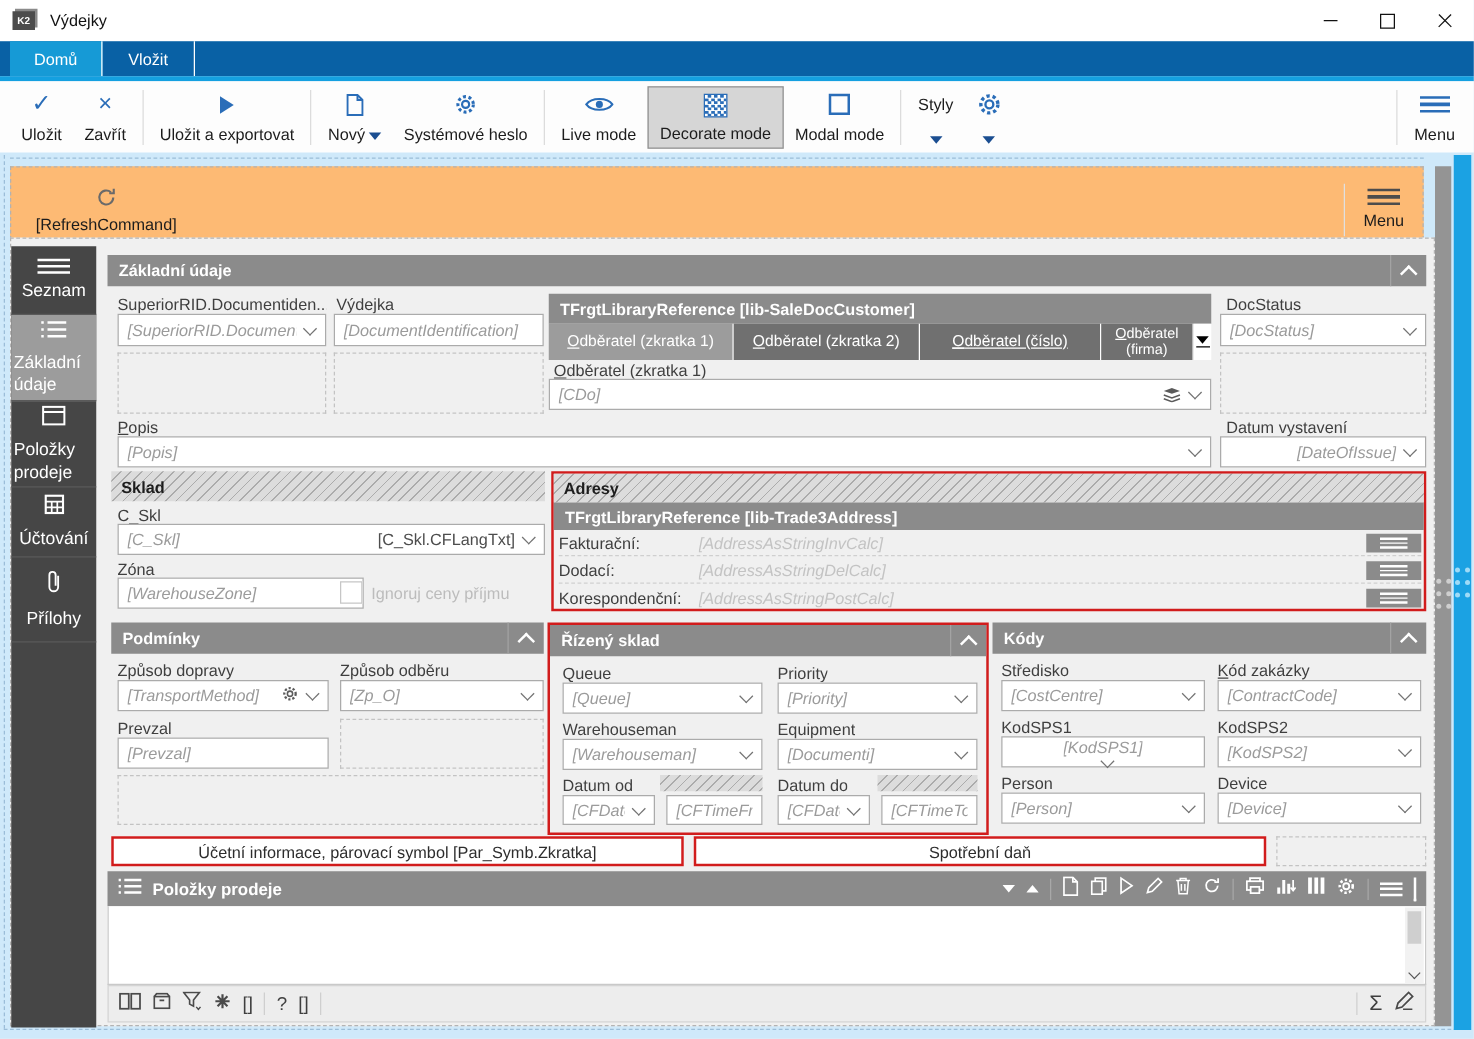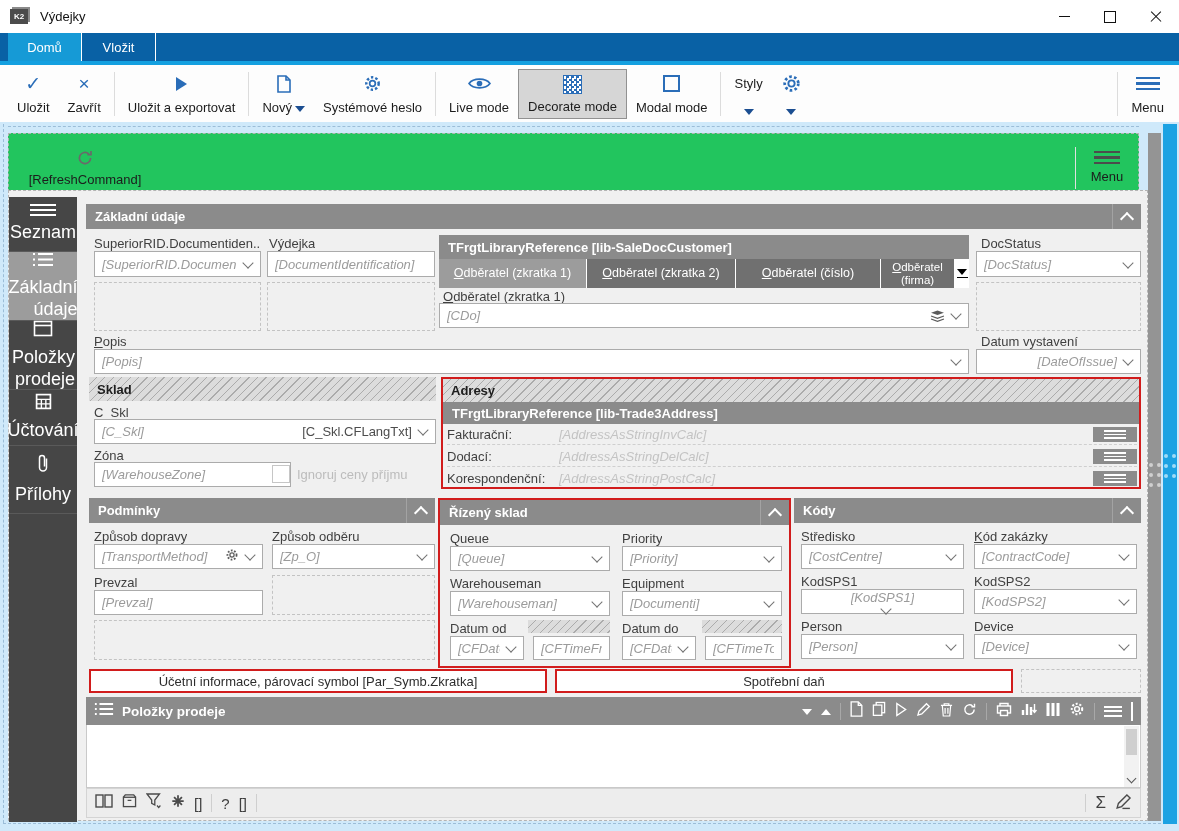--- a/index.html
+++ b/index.html
@@ -35,37 +35,37 @@
   .blue{color:#2a6db8;}
   .glyph18{font-size:19px;line-height:1;}
   .dtri{width:0;height:0;border-left:5px solid transparent;border-right:5px solid transparent;border-top:6px solid #1b4e91;}
   .checker{width:17px;height:17px;border:1px solid #2a6db8;background:repeating-conic-gradient(#2a6db8 0 25%,#fff 0 50%);background-size:5px 5px;}
   .modalsq{width:13px;height:13px;border:2px solid #2a6db8;}
   .bars{display:flex;flex-direction:column;justify-content:center;gap:3px;}
   .bars i{display:block;width:24px;height:2.4px;background:#2a6db8;}
   .bars.dark i{background:#4c4c4c;width:26px;}
   .bars.mini i{width:26px;height:2px;background:#fff;}
   
-  .refreshbar{left:8px;top:133px;width:1131px;height:69px;background:#22c55e;border:1px dashed #b2b2b2;
+  .refreshbar{left:8px;top:133px;width:1131px;height:69px;background:#fdba74;border:1px dashed #b2b2b2;
               display:flex;align-items:center;box-sizing:border-box;}
   .rfbtn{margin-left:6px;width:140px;height:46px;display:flex;flex-direction:column;align-items:center;justify-content:space-between;padding:4px 0;box-sizing:border-box;}
   .rfbtn .tlb{font-size:13px;color:#1c1c1c;}
   .rf-spacer{flex:1;}
   .menusep{width:1px;height:42px;background:#e0e0e0;}
   .menubtn{width:62px;height:46px;display:flex;flex-direction:column;align-items:center;justify-content:center;gap:5px;}
   .menubtn .tlb{font-size:13px;color:#1c1c1c;}
   .dash-h{left:8px;top:126px;width:1131px;height:0;border-top:1px dashed #9bbdd8;}
   .dash-l{left:3px;top:124px;width:0;height:699px;border-left:1px dashed #9bbdd8;}
   .dash-b{left:3px;top:823px;width:1173px;height:0;border-top:1px dashed #9bbdd8;}
   
   .main{left:8px;top:190px;width:1140px;height:631px;background:#f0f0f0;border:1px dashed #b3b3b3;box-sizing:border-box;}
   
   .sidebar{left:0;top:6px;width:68px;height:625px;background:#464646;display:flex;flex-direction:column;}
   .sitem{border-bottom:1px solid #5a5a5a;display:flex;flex-direction:column;align-items:center;justify-content:center;gap:5px;padding:6px 2px;box-sizing:border-box;}
-  .sitem .slb{color:#fff;font-size:18px;text-align:right;line-height:1.25;}
+  .sitem .slb{color:#fff;font-size:14px;text-align:left;line-height:1.25;}
   .sitem.sel{background:#9c9c9c;}
   
   .form{left:77px;top:13px;width:1055px;height:489px;}
   .ghead{background:#8b8b8b;color:#fff;font-weight:bold;font-size:13px;display:flex;align-items:center;padding:0 9px;box-sizing:border-box;}
   .collapse{position:absolute;right:0;top:0;bottom:0;width:28px;border-left:1px solid #a3a3a3;display:flex;align-items:center;justify-content:center;}
   .cvu{width:8px;height:8px;border-right:2px solid #fff;border-bottom:2px solid #fff;transform:rotate(-135deg);margin-top:4px;}
   .hatch{background:repeating-linear-gradient(135deg,#dcdcdc 0 5px,#ababab 5px 6px);color:#1d1d1d;font-weight:bold;font-size:13px;display:flex;align-items:center;padding:0 8px;box-sizing:border-box;}
   .lbl{font-size:13px;color:#3f3f3f;white-space:nowrap;overflow:hidden;}
   .ulf::first-letter{text-decoration:underline;}
   .combo,.inp{background:#fff;border:1px solid #ababab;display:flex;align-items:center;padding:0 7px;box-sizing:border-box;font-size:13px;}
@@ -327,21 +327,21 @@
     <div class="abs ghead" style="left:353px;top:31px;width:530px;height:24px;">
       <span>TFrgtLibraryReference [lib-SaleDocCustomer]</span>
     </div>
     <div class="abs ctabs" style="left:353px;top:55px;width:530px;height:29px;">
       <div class="ctab sel" style="width:148px;">
           <span class="tl ulf">Odběratel (zkratka 1)</span>
         </div>
       <div class="ctab" style="width:149px;">
           <span class="tl ulf">Odběratel (zkratka 2)</span>
         </div>
-      <div class="ctab" style="width:145px;">
+      <div class="ctab" style="width:145px;text-decoration:underline;">
           <span class="tl ulf">Odběratel (číslo)</span>
         </div>
       <div class="ctab" style="width:74px;font-size:11.5px;">
           <span class="tl ulf">Odběratel (firma)</span>
         </div>
       <div class="tabdd">
           <span class="t"></span>
           <span class="u"></span>
         </div>
     </div>

